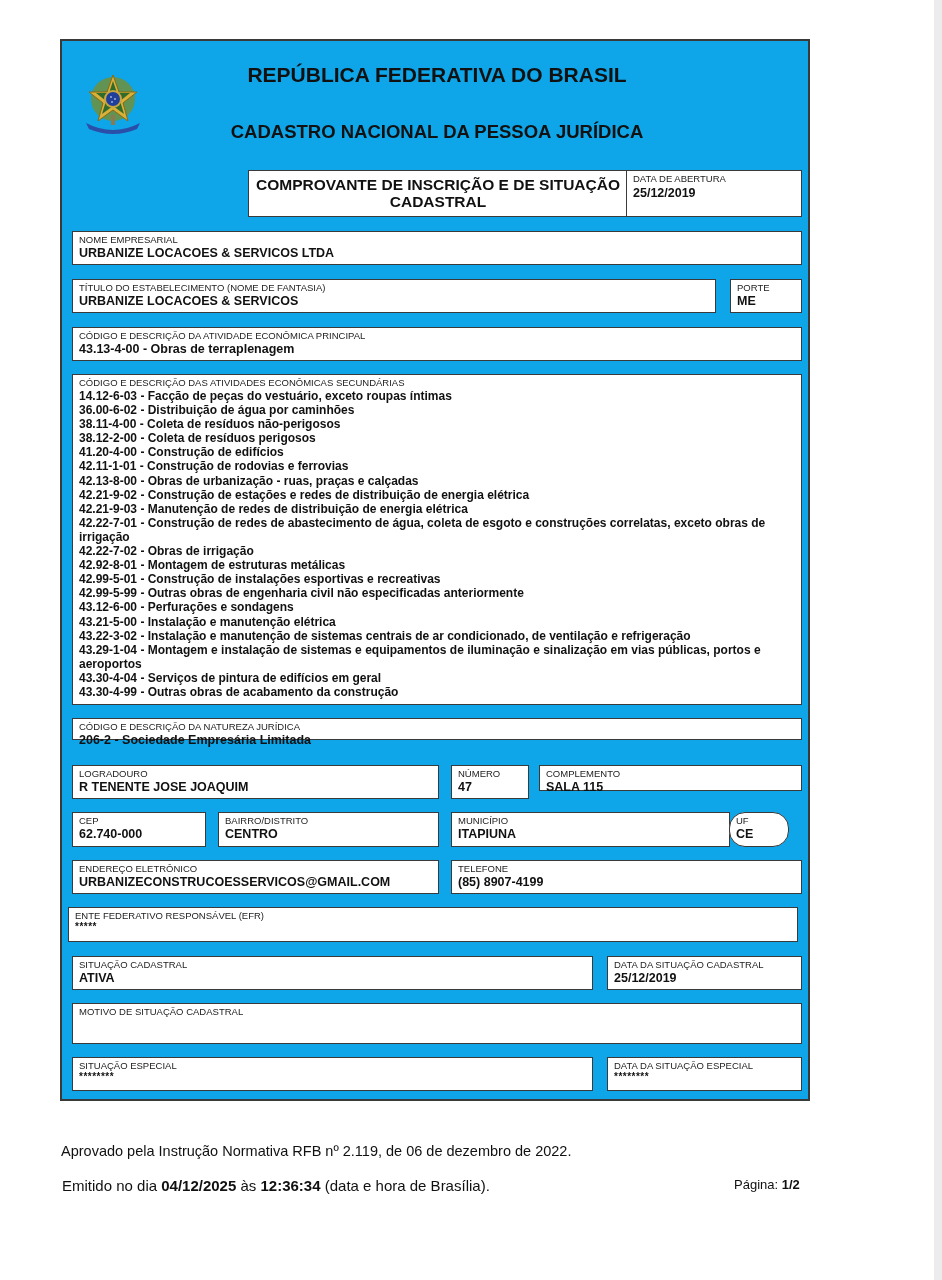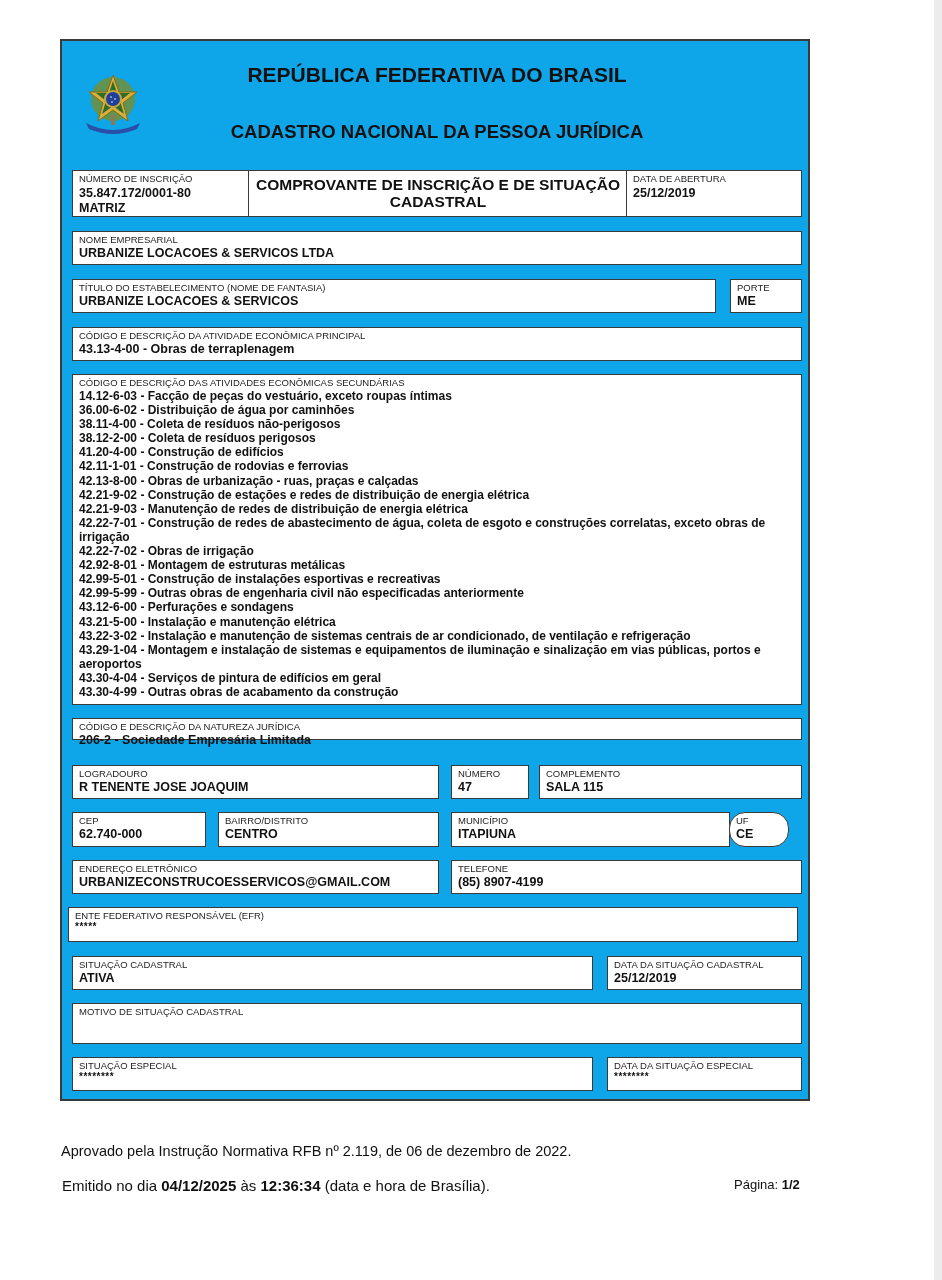--- a/index.html
+++ b/index.html
@@ -43,25 +43,20 @@
     <circle cx="29" cy="26" r="0.8" fill="#fff"></circle>
       <circle cx="33" cy="28" r="0.8" fill="#fff"></circle>
       <circle cx="30" cy="31" r="0.8" fill="#fff"></circle>
     <rect x="29" y="44" width="4" height="10" fill="#8a7a50"></rect>
     <path d="M4,52 Q31,66 58,52 L55,58 Q31,68 7,58 Z" fill="#2a4fa8"></path>
   </svg>
 
   <div class="title1">REPÚBLICA FEDERATIVA DO BRASIL</div>
   <div class="title2">CADASTRO NACIONAL DA PESSOA JURÍDICA</div>
 
-  <div class="box" style="left:10px; top:129px; width:178px; height:47px;">
-    <div class="lbl">NÚMERO DE INSCRIÇÃO</div>
-    <div class="val" style="margin-top:2px;">35.847.172/0001-80</div>
-    <div class="val">MATRIZ</div>
-  </div>
   <div class="box" style="left:186px; top:129px; width:380px; height:47px;">
     <div class="comprov">COMPROVANTE DE INSCRIÇÃO E DE SITUAÇÃO</div>
     <div class="comprov" style="margin-top:0">CADASTRAL</div>
   </div>
   <div class="box" style="left:564px; top:129px; width:176px; height:47px;">
     <div class="lbl">DATA DE ABERTURA</div>
     <div class="val" style="margin-top:2px;">25/12/2019</div>
   </div>
 
   <div class="box" style="left:10px; top:190px; width:730px; height:34px;">
@@ -115,21 +110,21 @@
   </div>
 
   <div class="box" style="left:10px; top:724px; width:367px; height:34px;">
     <div class="lbl">LOGRADOURO</div>
     <div class="val">R TENENTE JOSE JOAQUIM</div>
   </div>
   <div class="box" style="left:389px; top:724px; width:78px; height:34px;">
     <div class="lbl">NÚMERO</div>
     <div class="val">47</div>
   </div>
-  <div class="box" style="left:477px; top:724px; width:263px; height:34px;">
+  <div class="box" style="left:477px; top:724px; width:263px; height:26px;">
     <div class="lbl">COMPLEMENTO</div>
     <div class="val">SALA 115</div>
   </div>
 
   <div class="box" style="left:10px; top:771px; width:134px; height:35px;">
     <div class="lbl">CEP</div>
     <div class="val">62.740-000</div>
   </div>
   <div class="box" style="left:156px; top:771px; width:221px; height:35px;">
     <div class="lbl">BAIRRO/DISTRITO</div>

